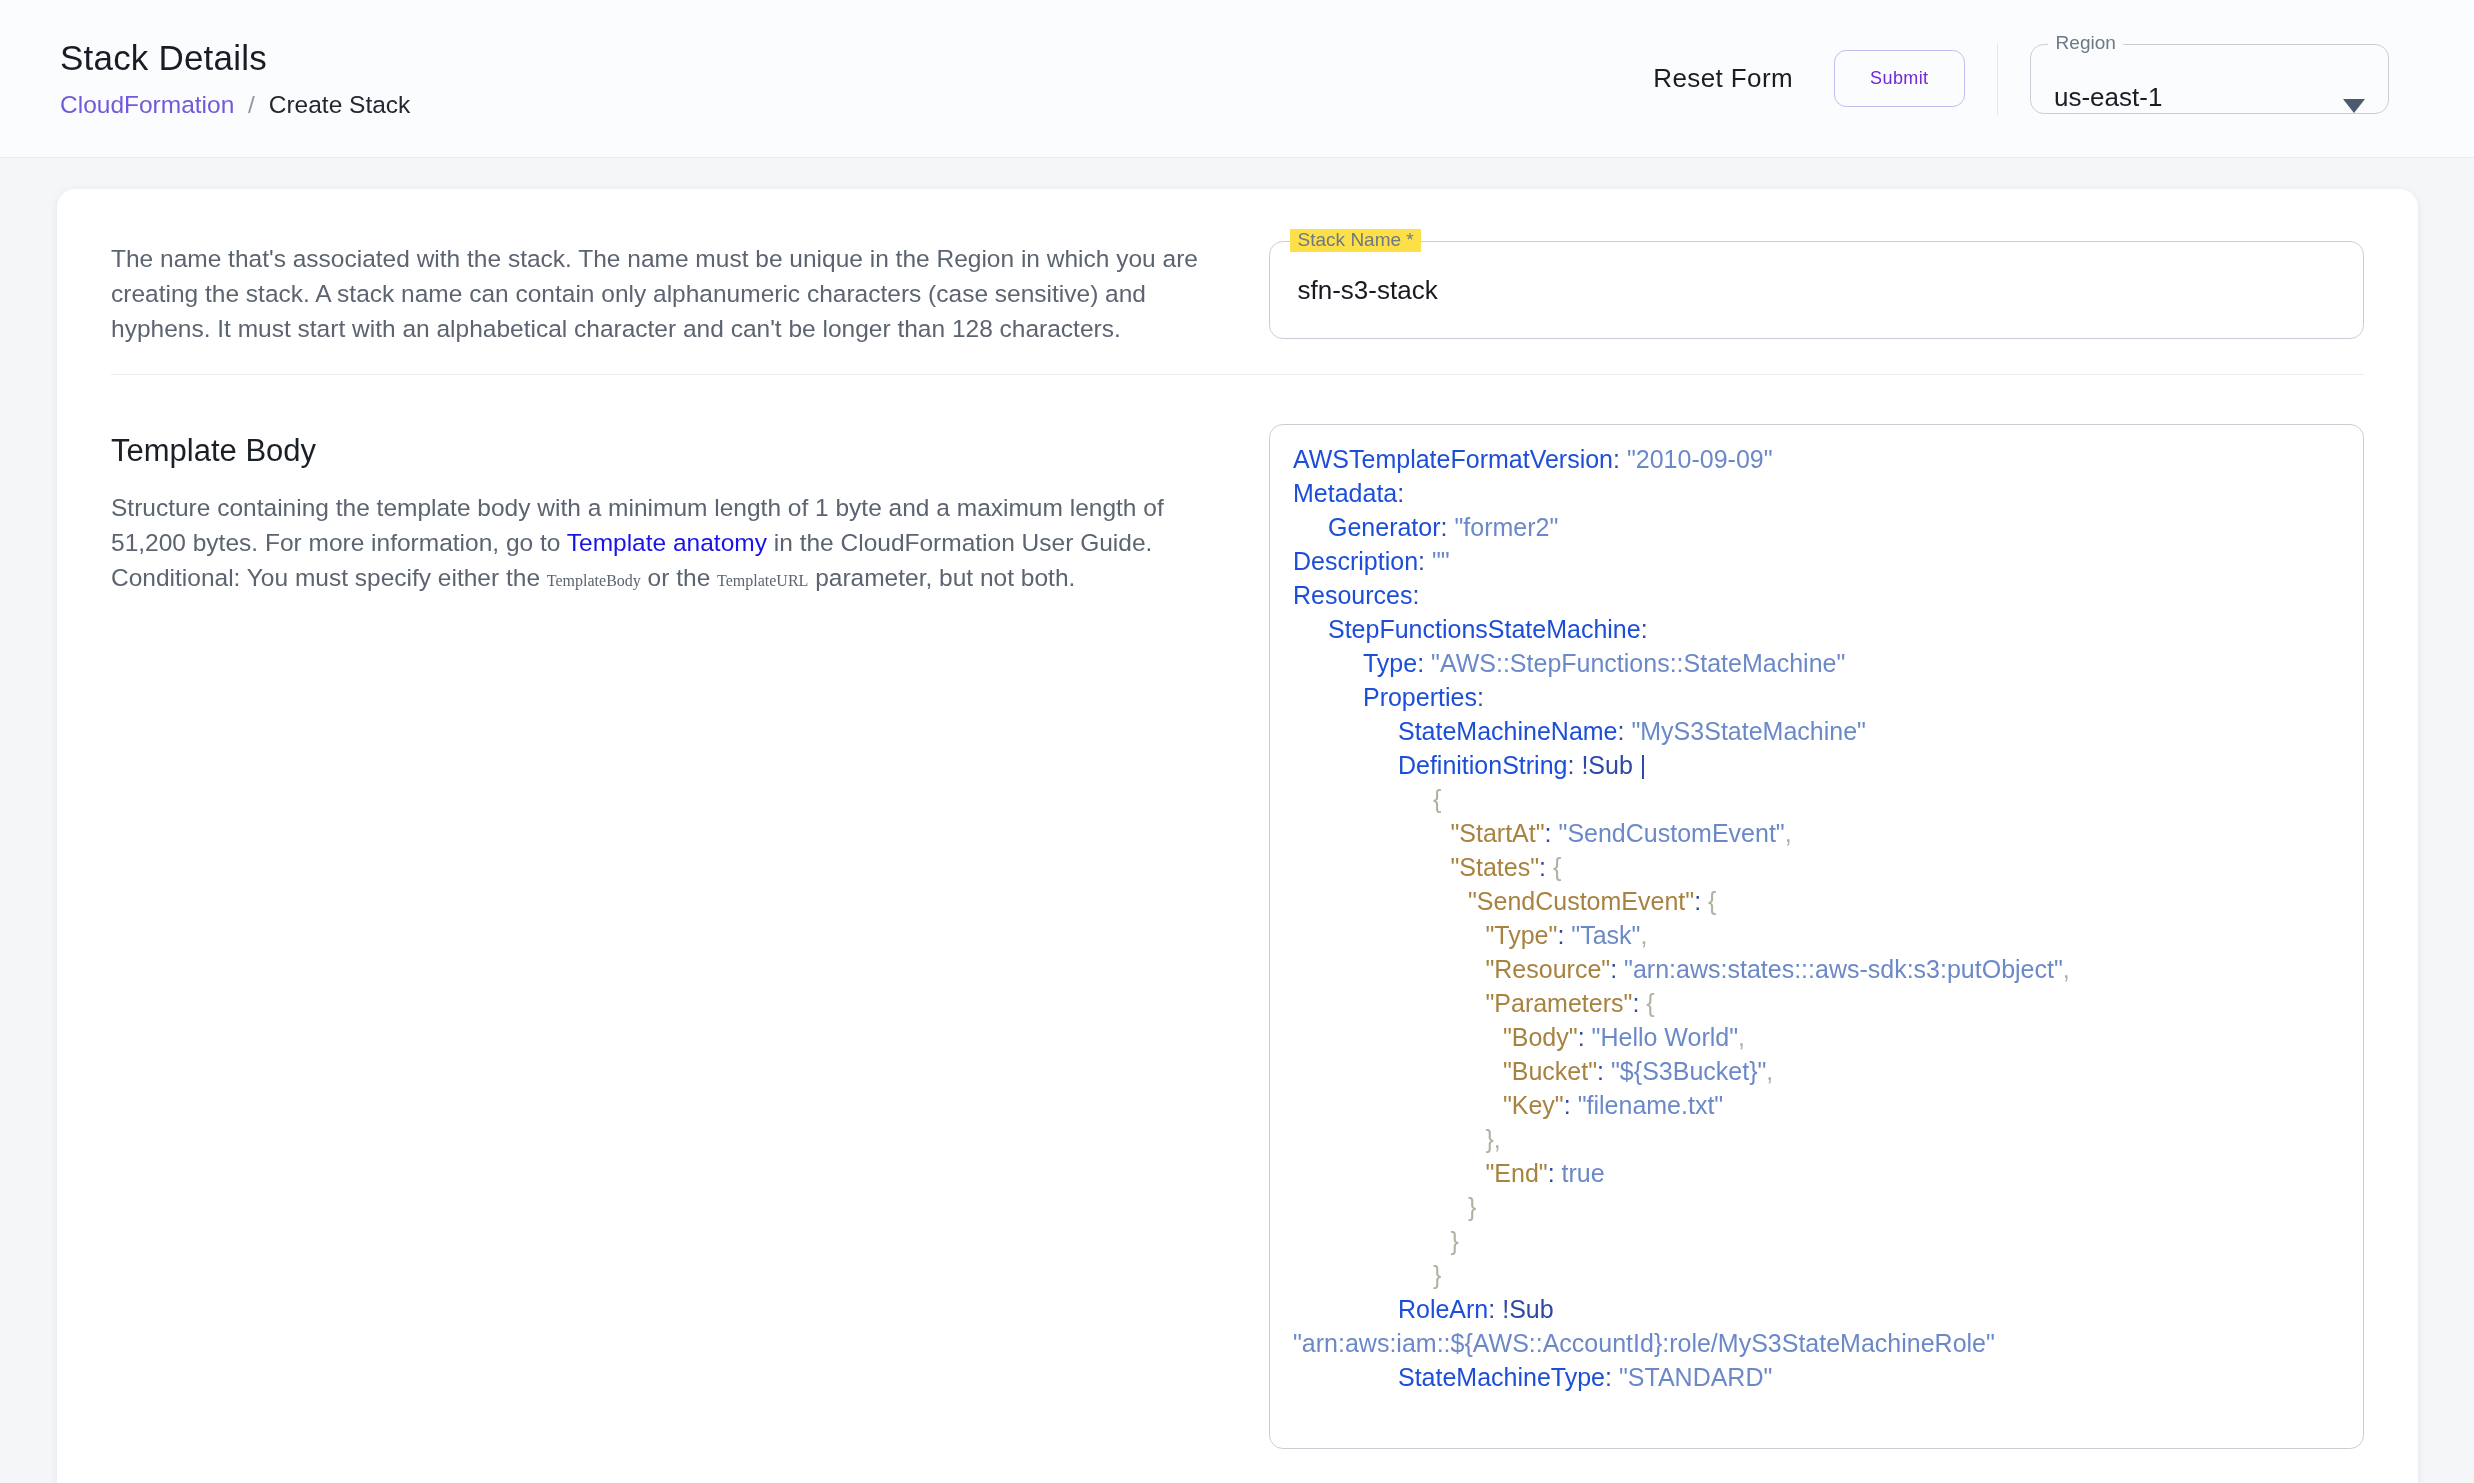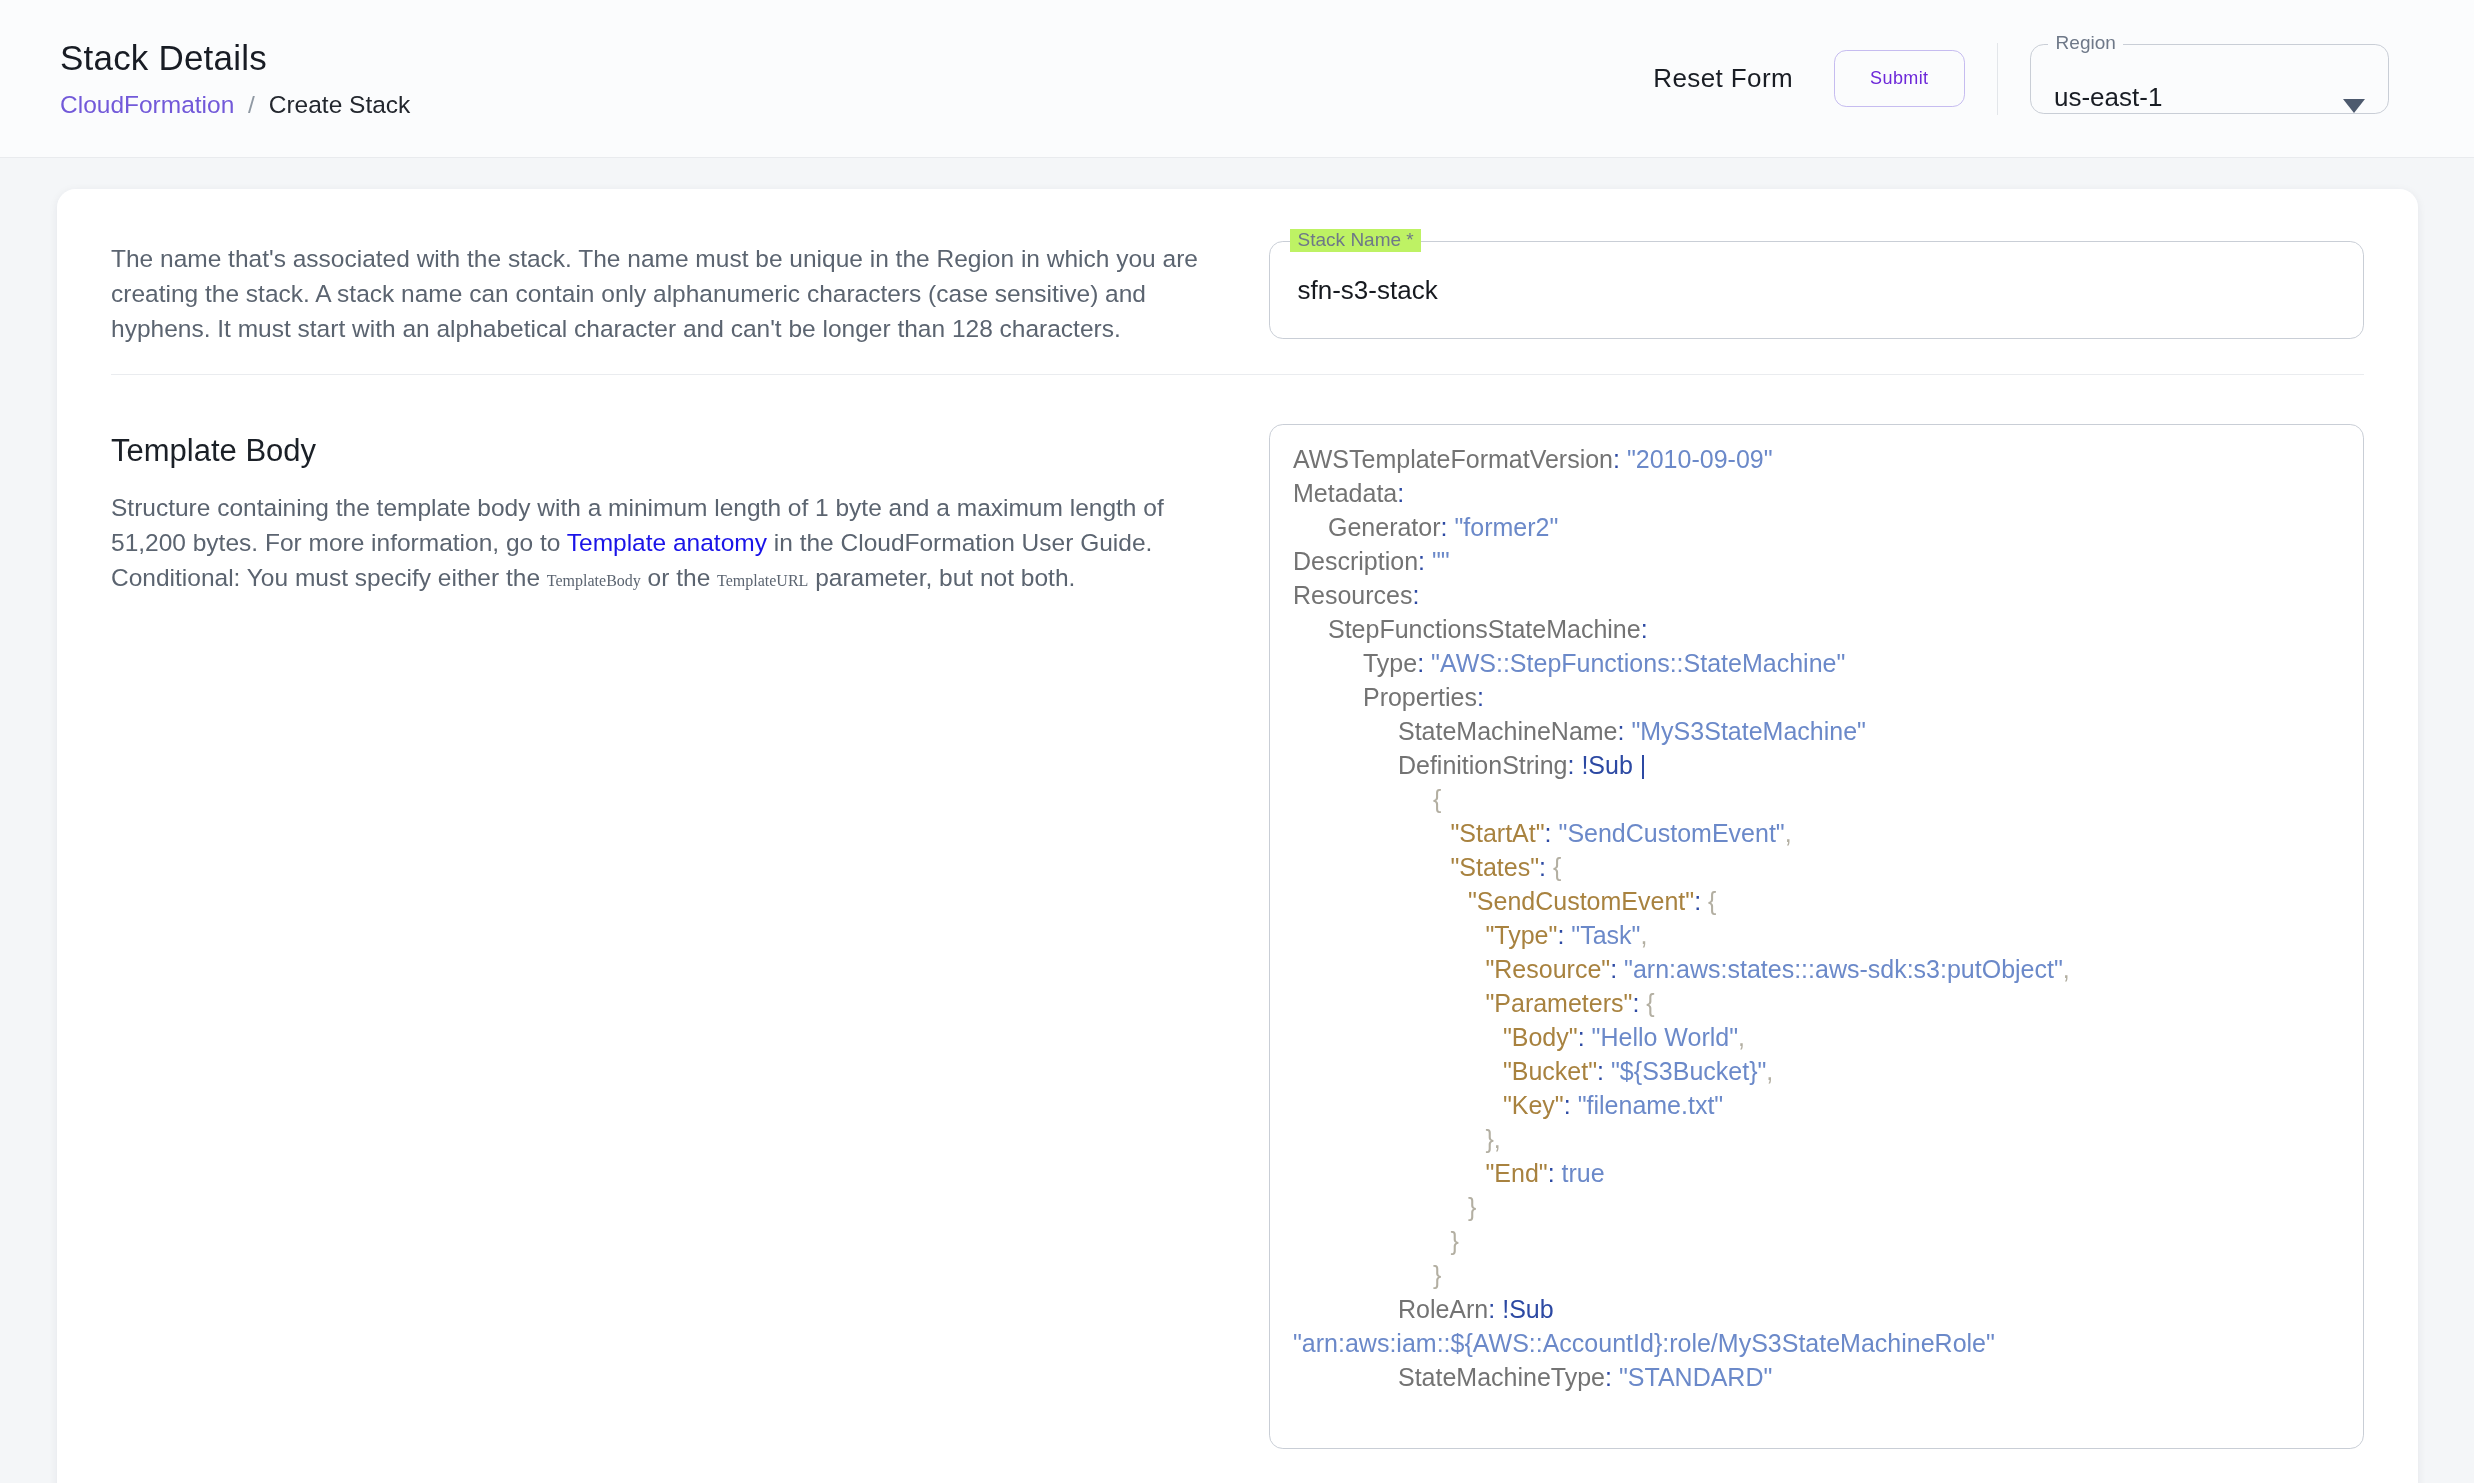--- a/index.html
+++ b/index.html
@@ -45,31 +45,31 @@
   .sec-left h2 { font-size:31px; font-weight:400; color:#1b2027; margin:9.2px 0 21.4px; }
   .sec-left p { font-size:24.5px; line-height:35px; color:#5b6470; }
   .sec-right { width:1095px; flex-shrink:0; }
 
   .link { color:#1a13e8; cursor:pointer; }
   .mono { font-family:Liberation Serif, serif; font-size:16px;margin-top:27px; }
 
   .input-outlined { position:relative; height:98px; border:1.5px solid #c9ced6; border-radius:13.8px;
     display:flex; align-items:center; padding:0 27.5px; background:#fff; }
   .input-outlined .flabel { position:absolute; top:-13px; left:20px; font-size:19px;
-    color:#6e7888; background:#bef264; padding:0 7.6px; line-height:1.2; }
+    color:#6e7888; background:#fde047; padding:0 7.6px; line-height:1.2; }
   .input-outlined .fvalue { font-size:26px; color:#16191f; }
 
   .sec-divider { border:none; border-top:1.5px solid #eaecef; margin:27.5px 0 49px; }
 
   
   .code-box { border:1.5px solid #c9ced6; border-radius:13.8px; padding:17px 23px;
     height:1025px; overflow:hidden; cursor:text; }
   .code-line { font-size:25px; line-height:34px; white-space:pre; color:#9aa0a6; }
   .ind { letter-spacing:1.8px; }
-  .yk { color:#737373; }   
+  .yk { color:#1d4ed8; }   
   .kw { color:#2c49a3; }   
   .sv { color:#6b89c9; }   
   .jk { color:#a8823f; }   
   .br { color:#b3afa2; }   
 </style>
 </head>
 <body>
 
 <div class="header">
   <div class="header-left">

